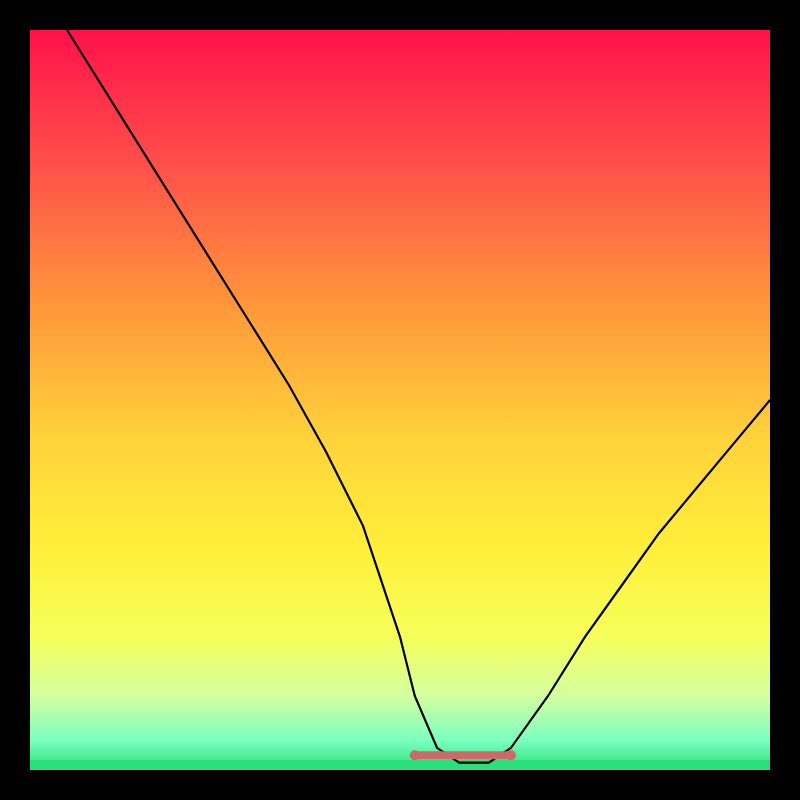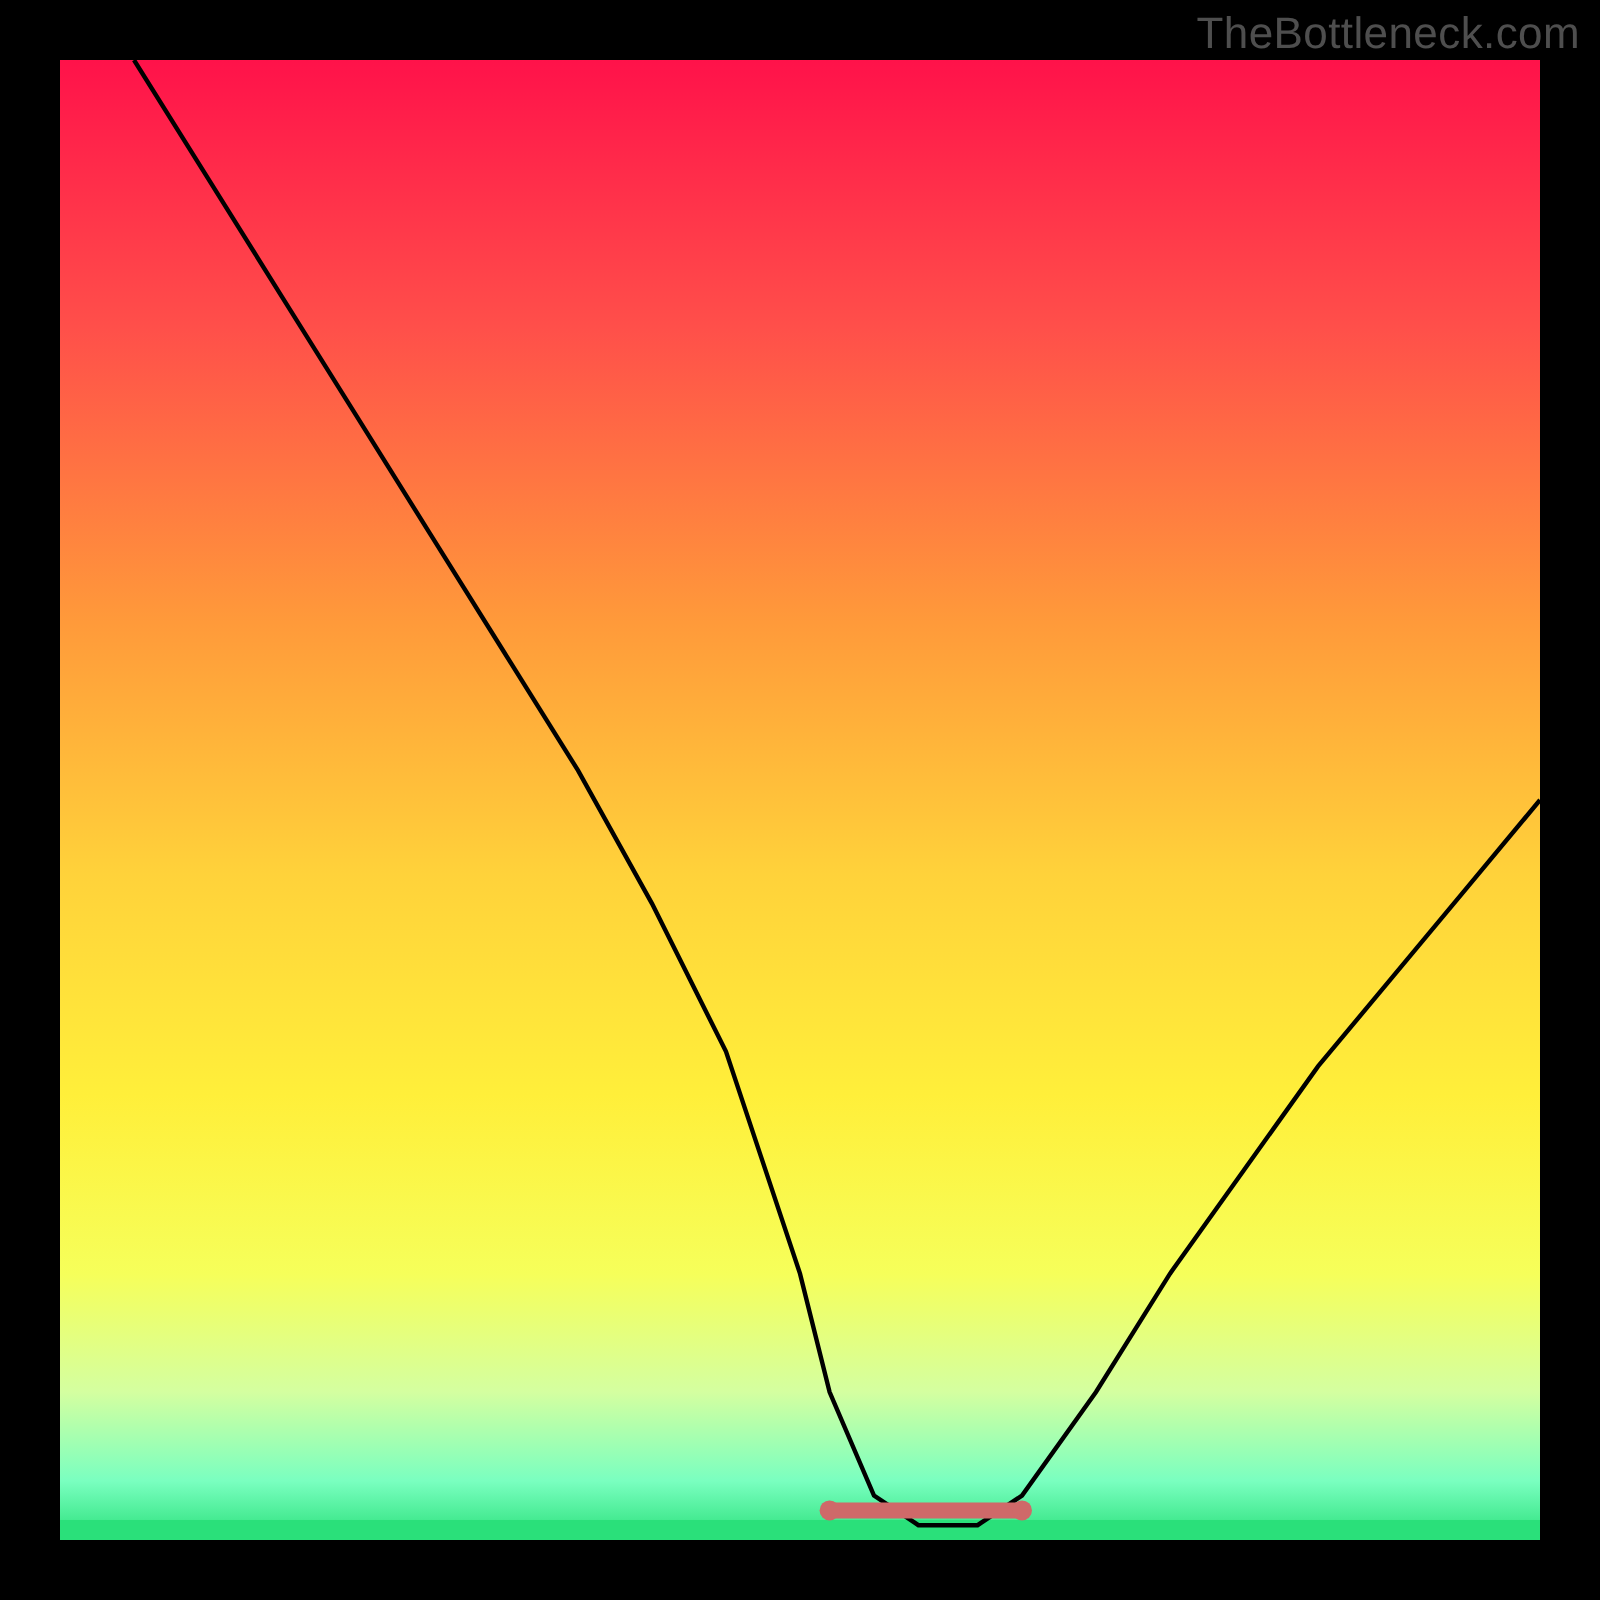--- a/index.html
+++ b/index.html
@@ -21,21 +21,20 @@
     left: 30px;
     width: 740px;
     height: 740px;
   }
   svg { display: block; }
 </style>
 </head>
 <body>
 <div class="wrap">
 
-<div class="watermark">TheBottleneck.com</div>
 
 <div class="plot">
   <svg id="chart-svg" width="740" height="740" viewBox="0 0 740 740" preserveAspectRatio="none">
     <defs>
       <linearGradient id="bg-grad" x1="0" y1="0" x2="0" y2="1">
             <stop offset="0%" stop-color="#ff124a"></stop>
             <stop offset="18%" stop-color="#ff4f4a"></stop>
             <stop offset="38%" stop-color="#ff9a3a"></stop>
             <stop offset="55.00000000000001%" stop-color="#ffd23a"></stop>
             <stop offset="70%" stop-color="#ffef3a"></stop>

